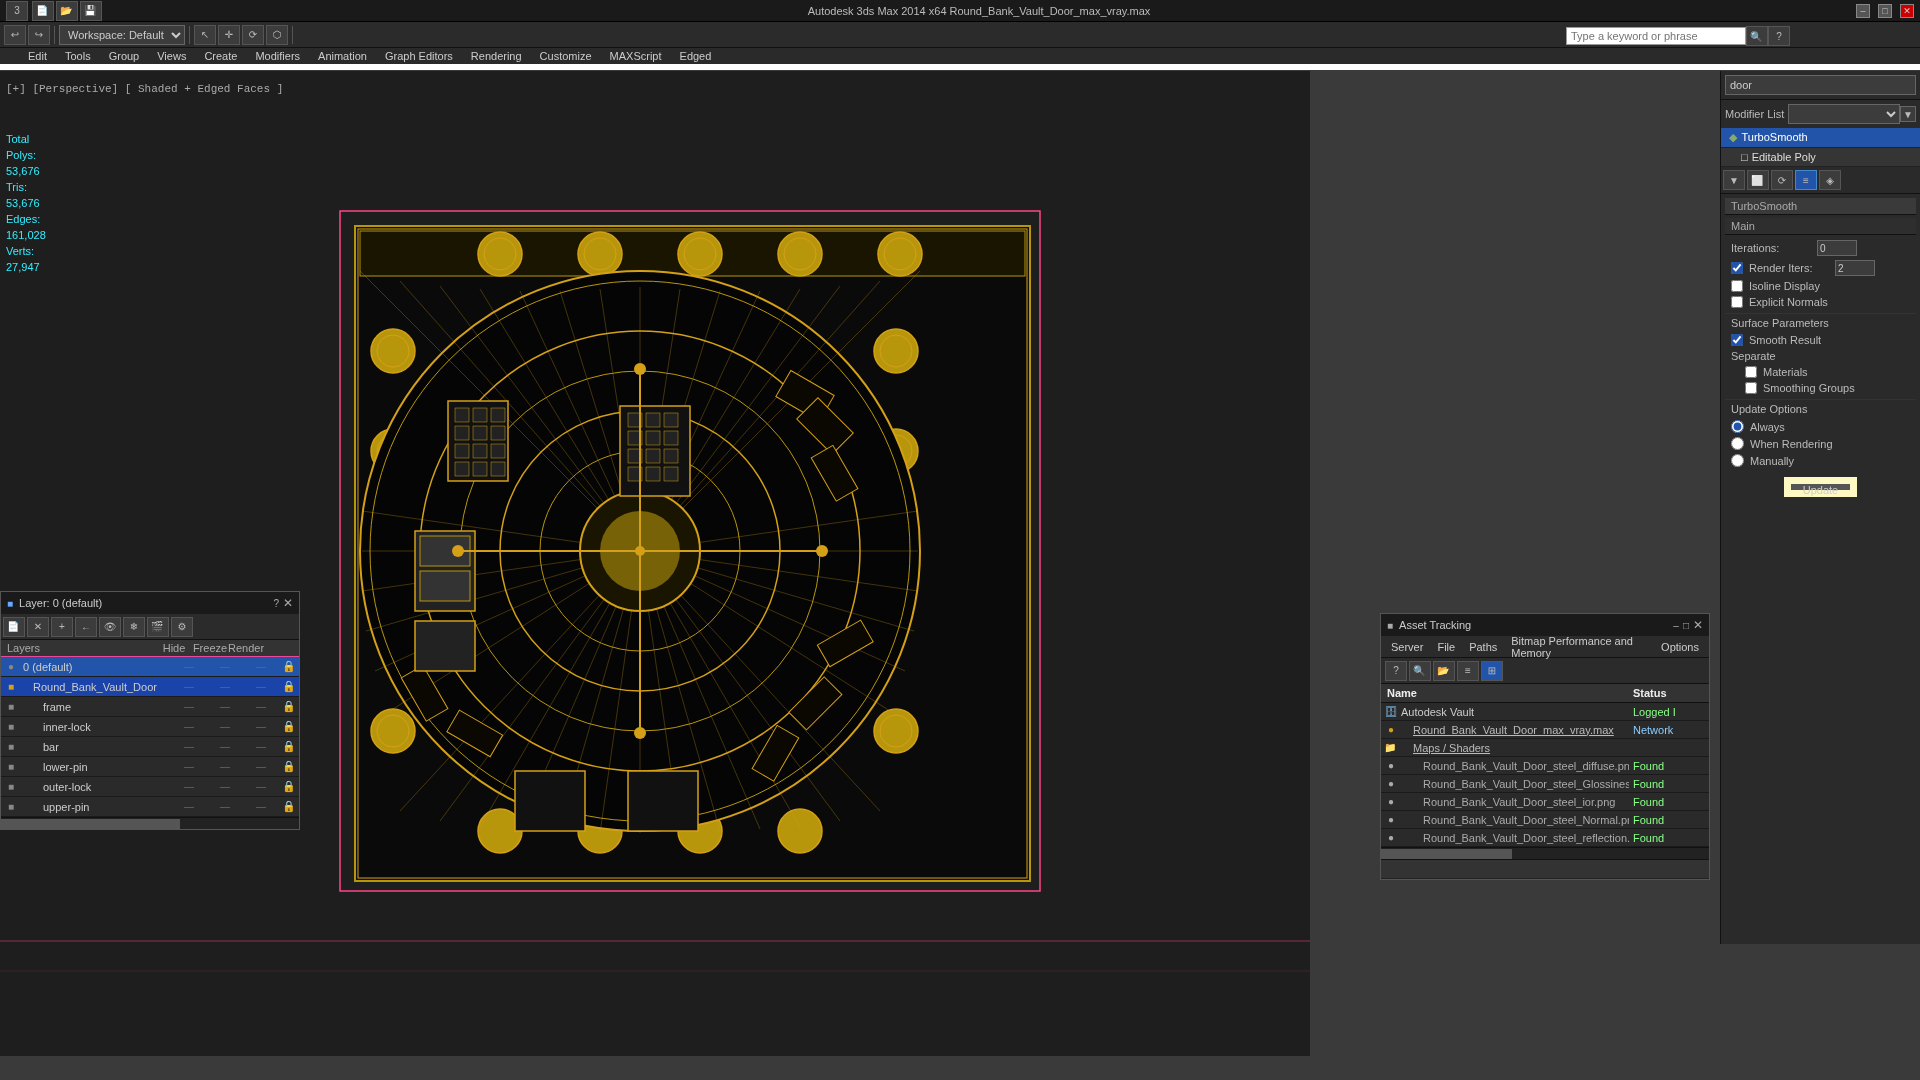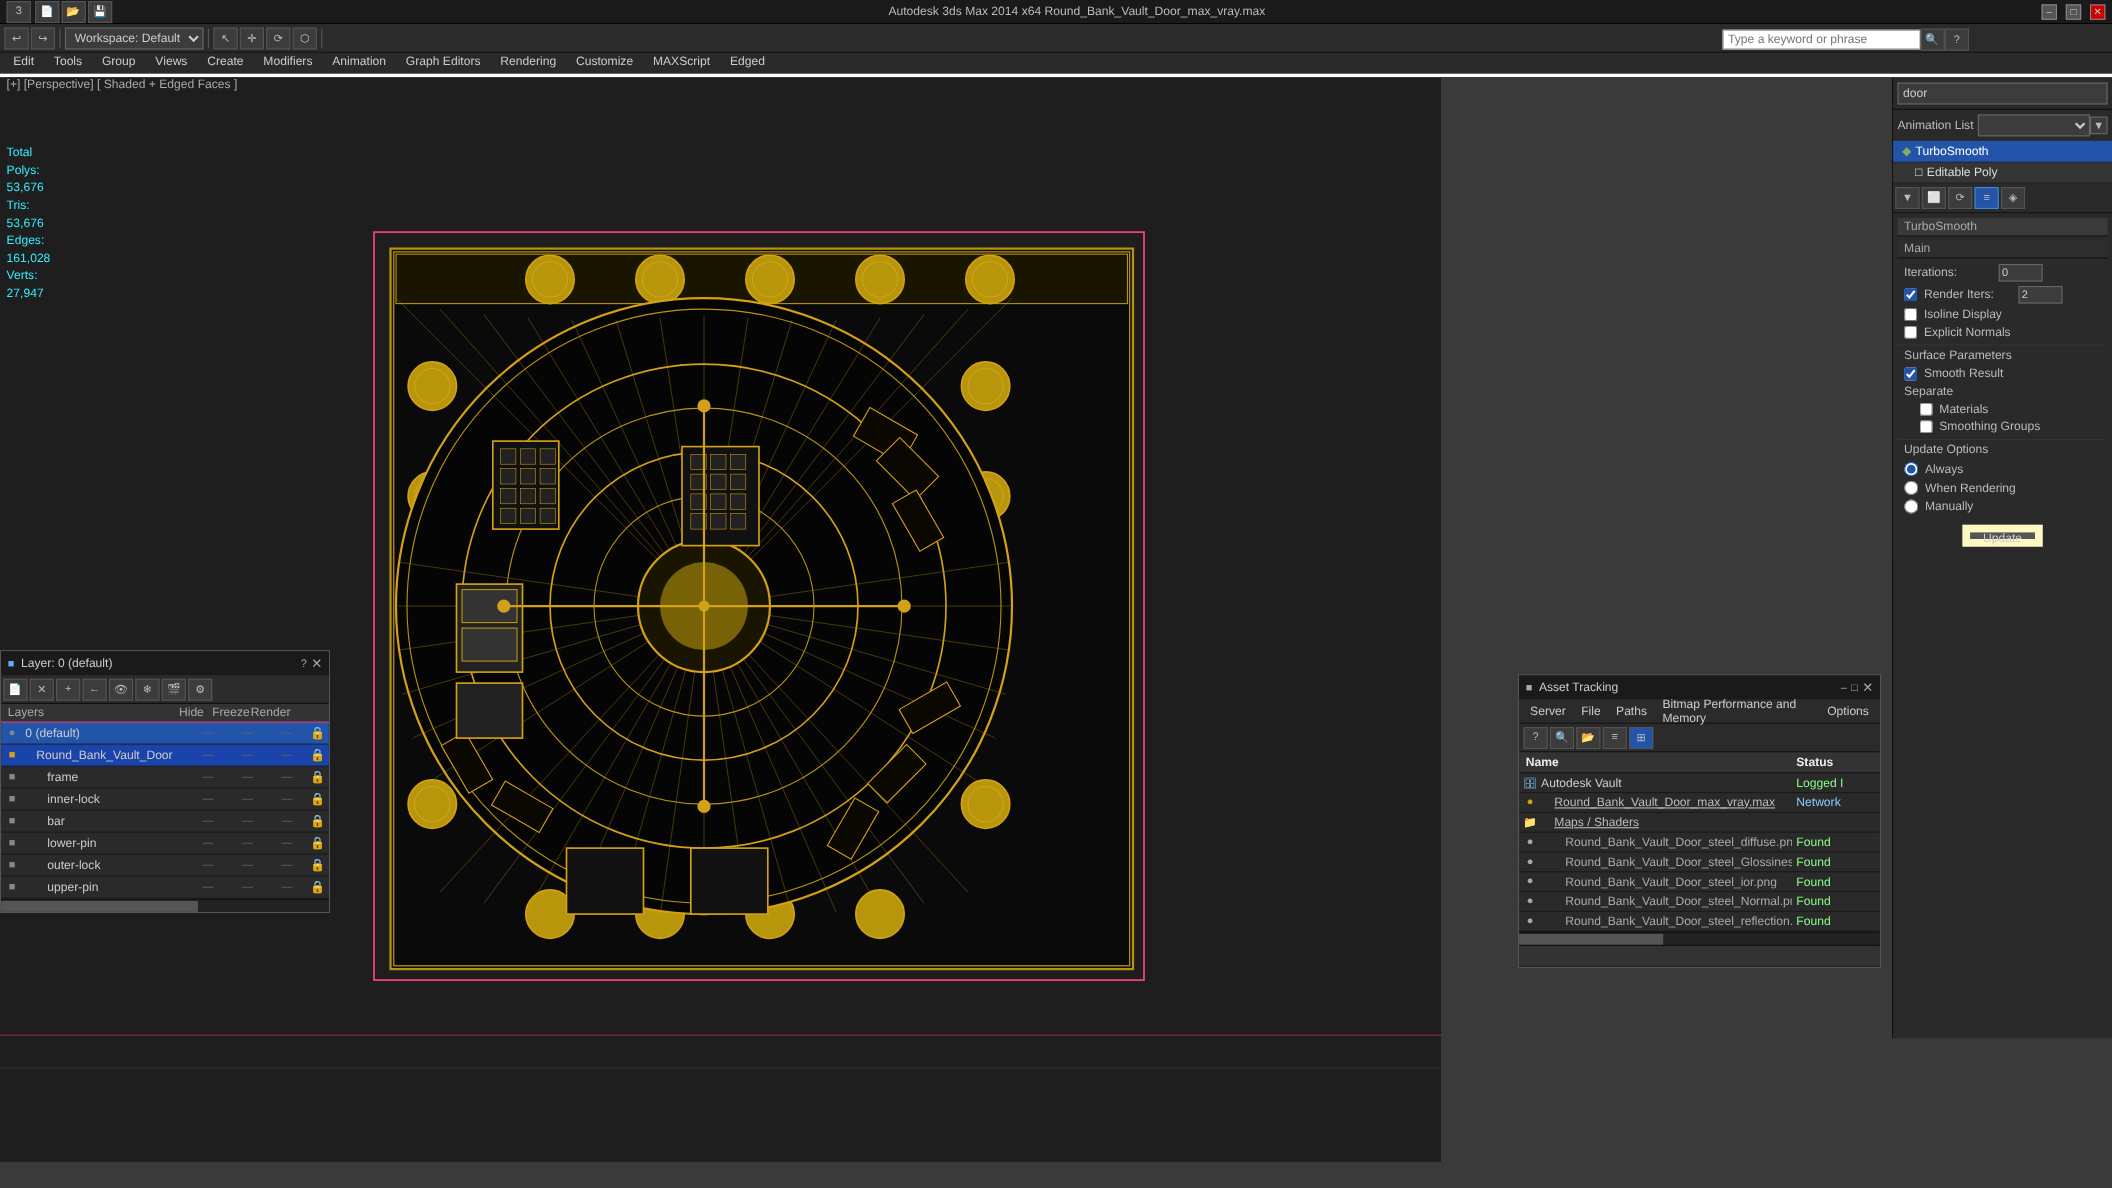--- a/index.html
+++ b/index.html
@@ -57,24 +57,24 @@
       height: 20px;
       padding: 0 4px;
       font-size: 11px;
     }
 
     
     #menu-bar {
       background: #2a2a2a;
       height: 22px;
       display: flex;
-      align-items: flex-start;
-      padding: 0 4px;
+      align-items: flex-end;
+      padding: 0 20px;
       gap: 2px;
-      border-bottom: 3px solid #ffffff;
+      border-bottom: 6px solid #ffffff;
     }
     .menu-item {
       padding: 2px 8px;
       color: #ccc;
       cursor: pointer;
       font-size: 11px;
     }
     #search-input {
       background: #fff;
       border: 1px solid #999;
@@ -89,24 +89,25 @@
     #viewport {
       position: absolute;
       top: 71px; left: 0;
       width: 1310px;
       height: 985px;
       background: #1e1e1e;
       overflow: hidden;
     }
     #viewport-label {
       position: absolute;
-      top: 0; left: 6px;
+      top: 12px; left: 6px;
       color: #aaa;
       font-size: 11px;
       z-index: 10;
+      font-family: Liberation Mono, monospace;
     }
     #stats {
       position: absolute;
       top: 60px; left: 6px;
       color: #3ef;
       font-size: 11px;
       line-height: 16px;
       z-index: 10;
     }
     #stats span { display: block; }
@@ -656,21 +657,21 @@
     <line x1="0" y1="900" x2="1310" y2="900" stroke="#ff4488" stroke-width="0.5" opacity="0.3"></line>
   </svg>
 </div>
 
 <div id="right-panel">
   <div id="right-panel-top">
     <input id="object-name-input" type="text" value="door" style="">
   </div>
 
   <div id="modifier-list-header">
-    <span style="color:#bbb;font-size:11px;padding-right:4px;">Animation List</span>
+    <span style="color:#bbb;font-size:11px;padding-right:4px;">Modifier List</span>
     <select id="modifier-list-dropdown">
       <option></option>
     </select>
     <div style="width:16px;height:16px;background:#3c3c3c;border:1px solid #666;color:#bbb;font-size:10px;display:flex;align-items:center;justify-content:center;cursor:pointer;">▼</div>
   </div>
 
   <div>
     <div class="modifier-item active">
       <span style="color:#88aa66;margin-right:4px;">◆</span>TurboSmooth
     </div>

